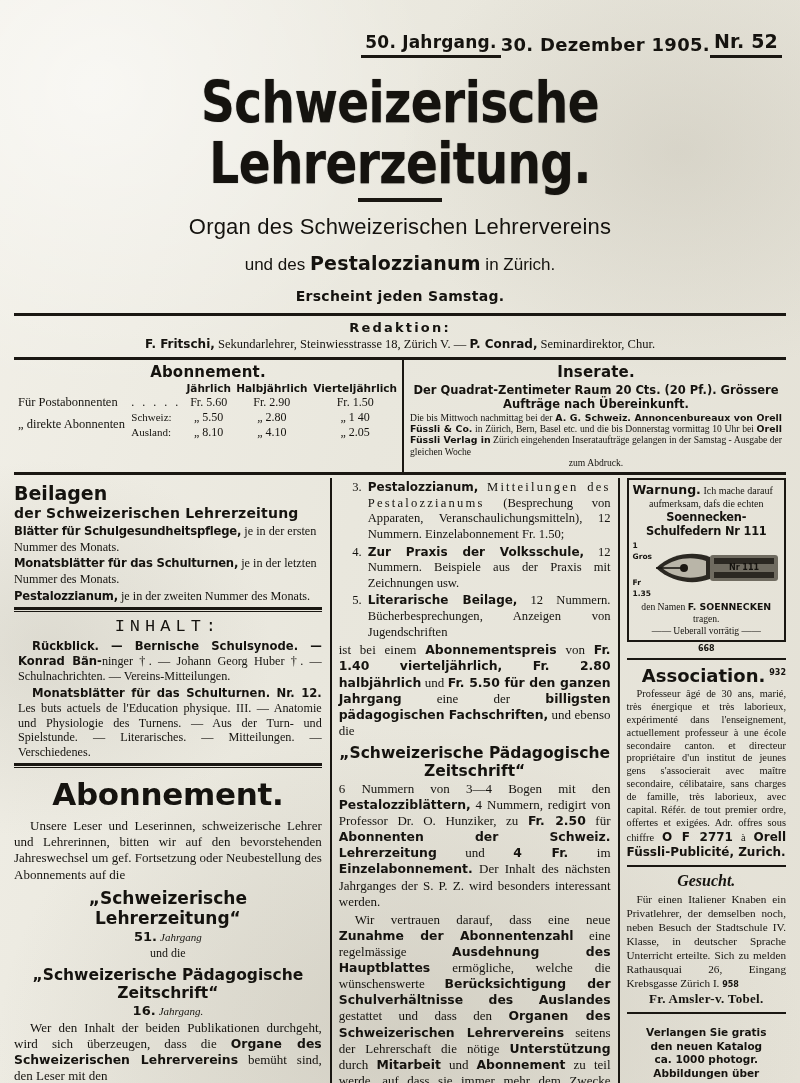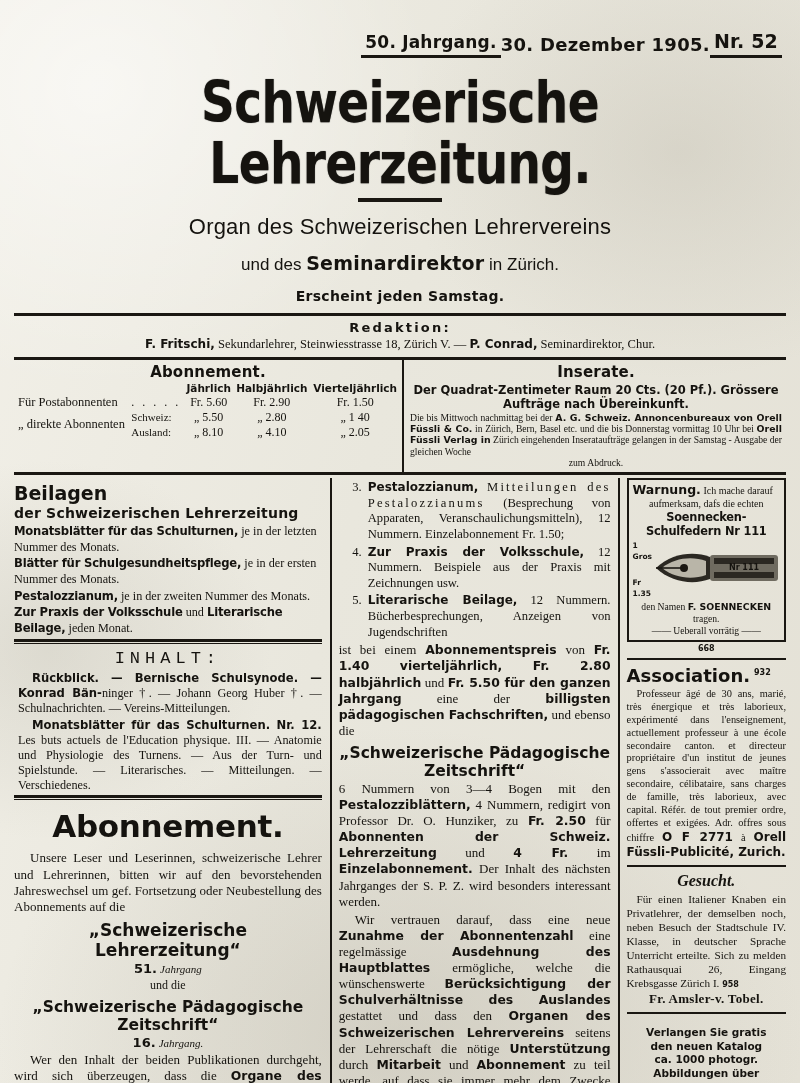--- a/index.html
+++ b/index.html
@@ -122,21 +122,21 @@
   .warn-t1 b{font-family:"DejaVu Sans", sans-serif;font-weight:bold;font-size:12.5px;}
   .warn-ctr{text-align:center;}
   .warn-big{font-family:"DejaVu Sans", sans-serif;font-weight:bold;font-size:11.4px;text-align:center;letter-spacing:-.2px;margin:1px 0;}
   .pen-row{display:flex;align-items:center;justify-content:space-between;gap:2px;margin:2px 0;}
   .pen-price{font-family:"DejaVu Sans", sans-serif;font-weight:bold;font-size:7.5px;line-height:1.5;}
   .warn-foot{font-size:9.6px;text-align:center;line-height:1.25;}
   .warn-foot b{font-family:"DejaVu Sans", sans-serif;font-weight:bold;font-size:9.4px;}
   .ad-num{text-align:center;font-family:"DejaVu Sans", sans-serif;font-weight:bold;font-size:8px;margin:2px 0 0 0;}
   .ad-rule{border:0;border-top:2px solid #1a1712;margin:4px 0 5px 0;}
 
-  .assoc-h{text-align:left;font-family:"DejaVu Sans", sans-serif;font-weight:bold;font-size:18px;margin:1px 0 2px 0;}
+  .assoc-h{text-align:right;font-family:"DejaVu Sans", sans-serif;font-weight:bold;font-size:18px;margin:1px 0 2px 0;}
   .assoc-h sup{font-size:8px;font-weight:bold;margin-left:4px;vertical-align:super;}
   .assoc-p{font-size:10.4px;line-height:1.24;text-align:justify;text-indent:10px;}
   .assoc-p b{font-family:"DejaVu Sans", sans-serif;font-weight:bold;font-size:12px;}
 
   .ges-h{text-align:center;font-family:"Liberation Serif", serif;font-weight:bold;font-style:italic;font-size:16px;margin:2px 0 2px 0;}
   .ges-p{font-size:11.2px;line-height:1.26;text-align:justify;text-indent:10px;}
   .ges-p .n{font-family:"DejaVu Sans", sans-serif;font-size:8px;font-weight:bold;}
   .ges-sig{text-align:center;font-family:"Liberation Serif", serif;font-weight:bold;font-size:13px;margin-top:1px;letter-spacing:.3px;}
 
   
@@ -157,21 +157,21 @@
   <div class="topline">
     <div class="jahrgang">50. Jahrgang.</div>
     <div class="datum">30. Dezember 1905.</div>
     <div class="nr">Nr. 52</div>
   </div>
 
   <div class="masthead">Schweizerische Lehrerzeitung.</div>
   <div class="rule-short"></div>
   <div class="sub1">Organ des Schweizerischen Lehrervereins</div>
   <div class="sub2">
-    <span>und des </span><b>Seminardirektor</b><span> in Zürich.</span>
+    <span>und des </span><b>Pestalozzianum</b><span> in Zürich.</span>
   </div>
   <div class="sub3">Erscheint jeden Samstag.</div>
 
   <hr class="hr-d">
   <div class="redaktion-h">Redaktion:</div>
   <div class="redaktion-l">
     <b>F. Fritschi,</b><span> Sekundarlehrer, Steinwiesstrasse 18, Zürich V. — </span><b>P. Conrad,</b><span> Seminardirektor, Chur.</span>
   </div>
 
   <div class="band">
@@ -219,30 +219,27 @@
     </div>
   </div>
 
   <div class="cols">
 
     <div class="col1">
       <div class="beilagen-h">Beilagen</div>
       <div class="beilagen-s">der Schweizerischen Lehrerzeitung</div>
 
       <div class="beilagen-li">
+        <b>Blätter für Schulgesundheitspflege,</b><span> je in der ersten Nummer des Monats.</span>
+      </div>
+      <div class="beilagen-li">
         <b>Monatsblätter für das Schulturnen,</b><span> je in der letzten Nummer des Monats.</span>
-      </div>
-      <div class="beilagen-li">
-        <b>Blätter für Schulgesundheitspflege,</b><span> je in der ersten Nummer des Monats.</span>
       </div>
       <div class="beilagen-li">
         <b>Pestalozzianum,</b><span> je in der zweiten Nummer des Monats.</span>
-      </div>
-      <div class="beilagen-li">
-        <b>Zur Praxis der Volksschule</b><span> und </span><b>Literarische Beilage,</b><span> jeden Monat.</span>
       </div>
 
       <hr class="hr-t">
       <div class="inhalt-h">INHALT:</div>
       <div class="inhalt-p">
         <b>Rückblick. — Bernische Schulsynode. — Konrad Bän-</b><span>ninger †. — Johann Georg Huber †. — Schulnachrichten. — Vereins-Mitteilungen.</span>
       </div>
       <div class="inhalt-p">
         <b>Monatsblätter für das Schulturnen. Nr. 12.</b><span> Les buts actuels de l'Education physique. III. — Anatomie und Physiologie des Turnens. — Aus der Turn- und Spielstunde. — Literarisches. — Mitteilungen. — Verschiedenes.</span>
       </div>

